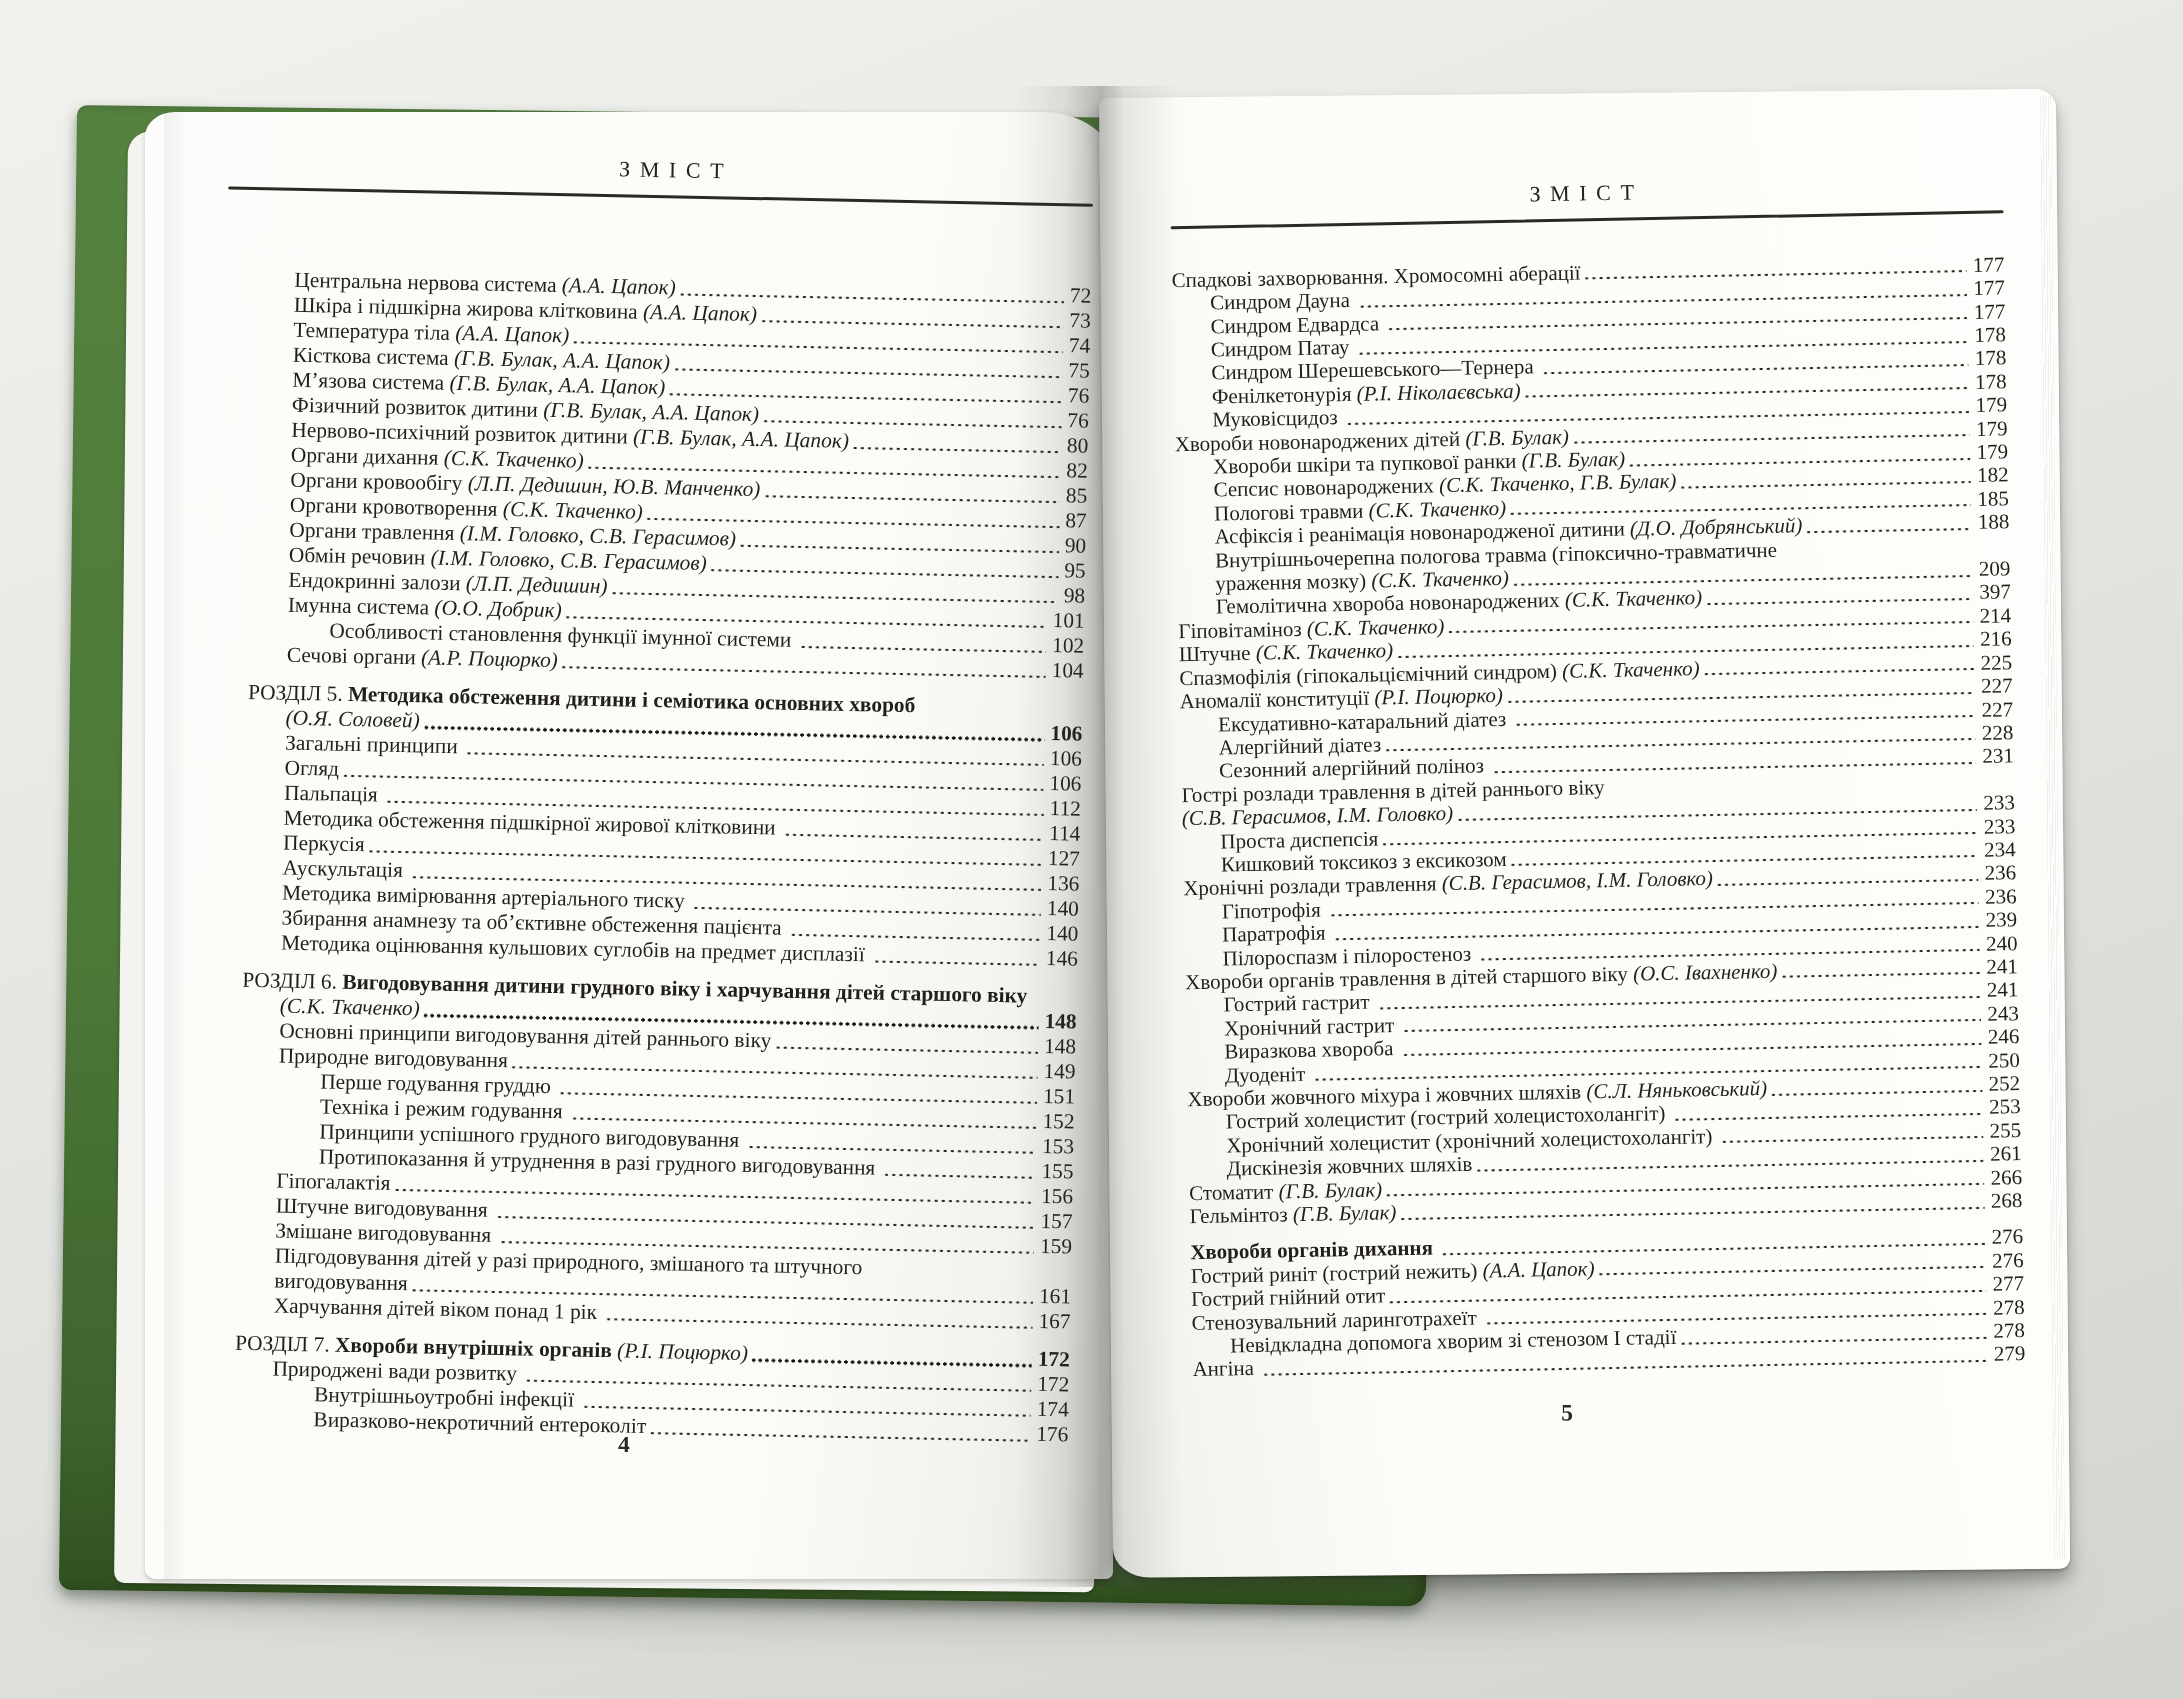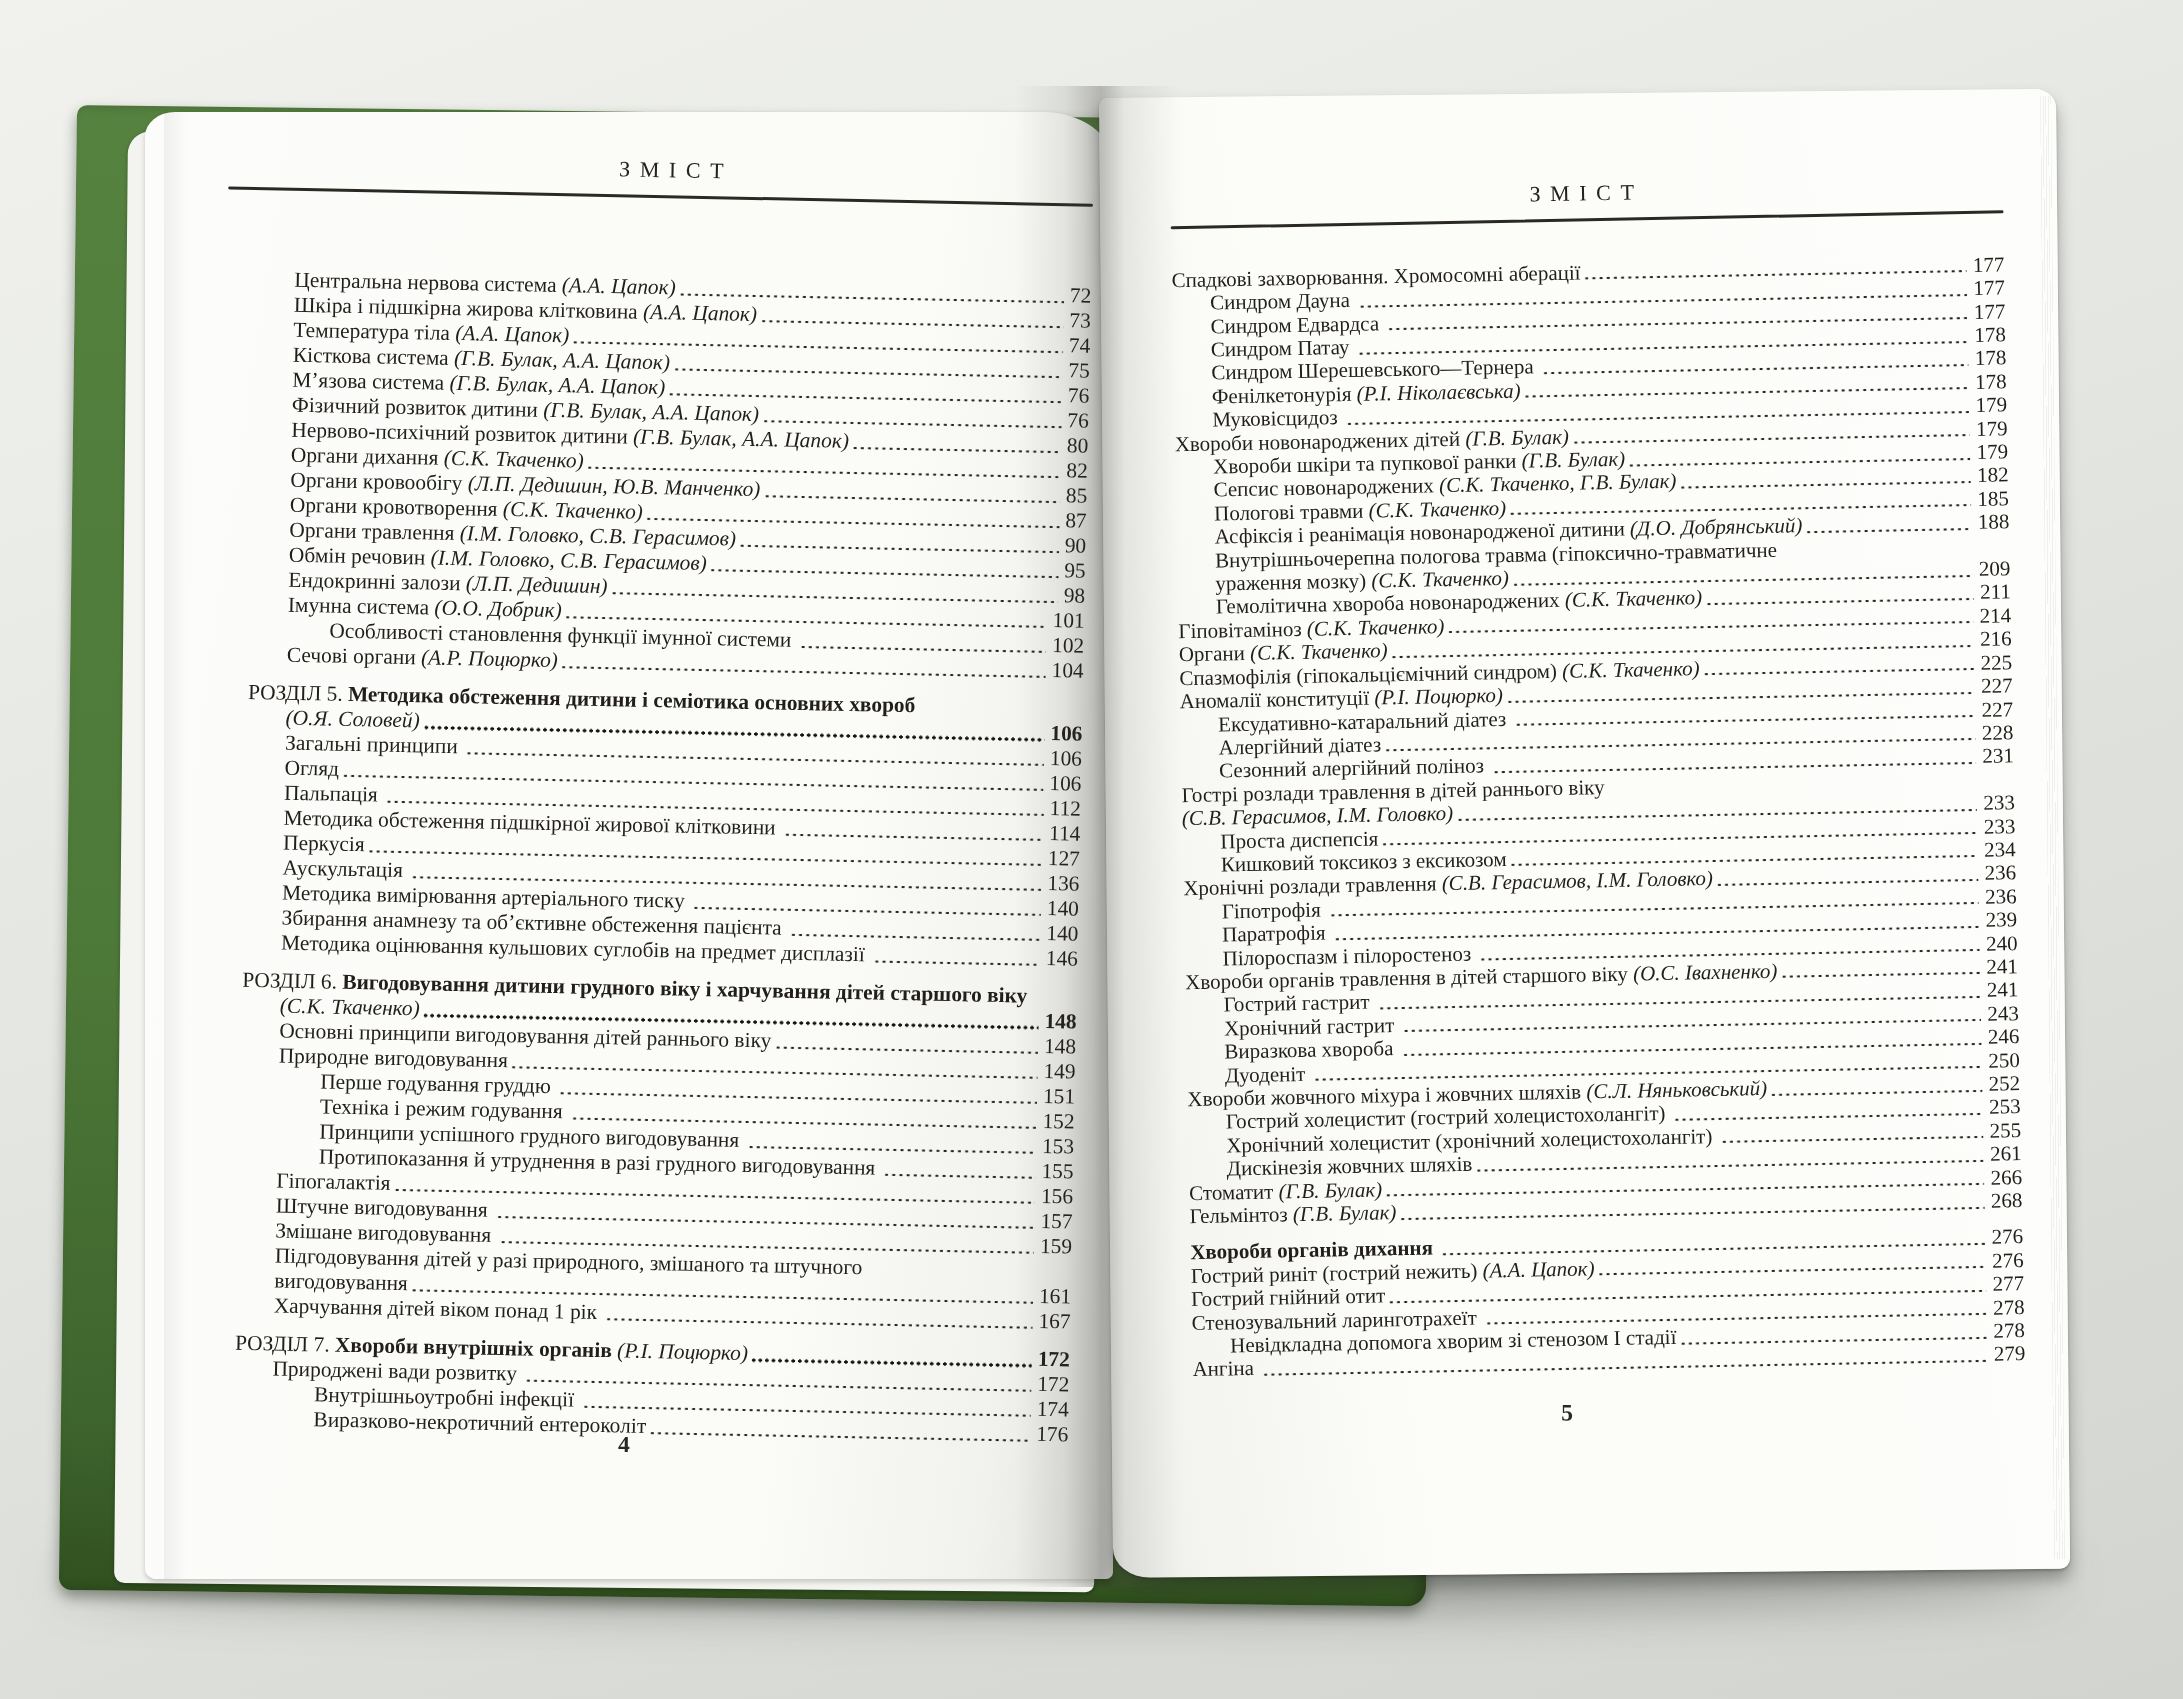--- a/index.html
+++ b/index.html
@@ -390,29 +390,29 @@
 
   </div>
           <div class="toc-line" style="padding-left: 38px;">
     <span class="toc-text"><span class="n">ураження мозку) </span><span class="i">(С.К. Ткаченко)</span></span>
     <span class="leader"></span>
     <span class="pageno">209</span>
   </div>
           <div class="toc-line" style="padding-left: 38px;">
     <span class="toc-text"><span class="n">Гемолітична хвороба новонароджених </span><span class="i">(С.К. Ткаченко)</span></span>
     <span class="leader"></span>
-    <span class="pageno">211</span>
+    <span class="pageno">397</span>
   </div>
           <div class="toc-line" style="padding-left: 0px;">
     <span class="toc-text"><span class="n">Гіповітаміноз </span><span class="i">(С.К. Ткаченко)</span></span>
     <span class="leader"></span>
     <span class="pageno">214</span>
   </div>
           <div class="toc-line" style="padding-left: 0px;">
-    <span class="toc-text"><span class="n">Органи </span><span class="i">(С.К. Ткаченко)</span></span>
+    <span class="toc-text"><span class="n">Штучне </span><span class="i">(С.К. Ткаченко)</span></span>
     <span class="leader"></span>
     <span class="pageno">216</span>
   </div>
           <div class="toc-line" style="padding-left: 0px;">
     <span class="toc-text"><span class="n">Спазмофілія (гіпокальціємічний синдром) </span><span class="i">(С.К. Ткаченко)</span></span>
     <span class="leader"></span>
     <span class="pageno">225</span>
   </div>
           <div class="toc-line" style="padding-left: 0px;">
     <span class="toc-text"><span class="n">Аномалії конституції </span><span class="i">(Р.І. Поцюрко)</span></span>

